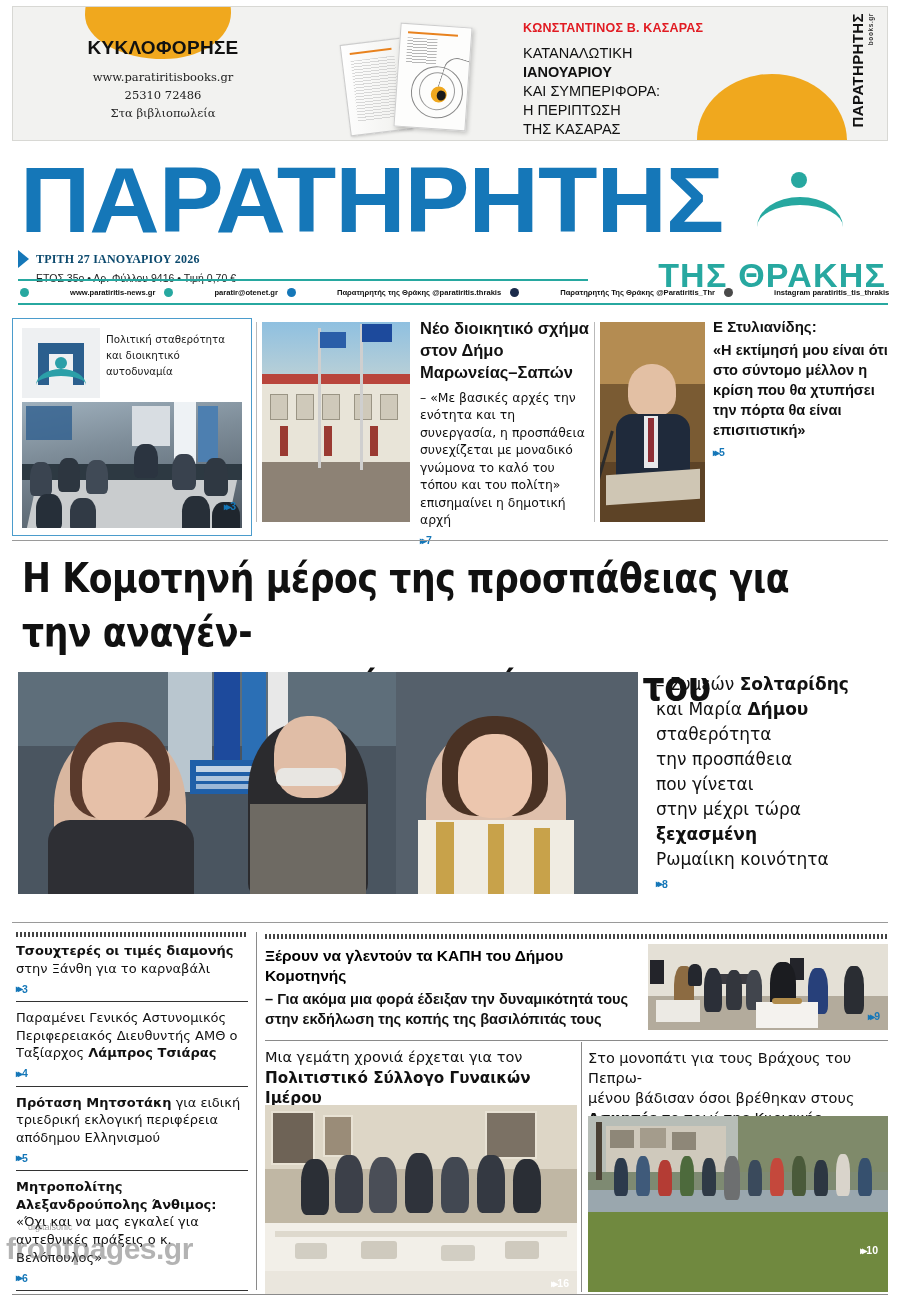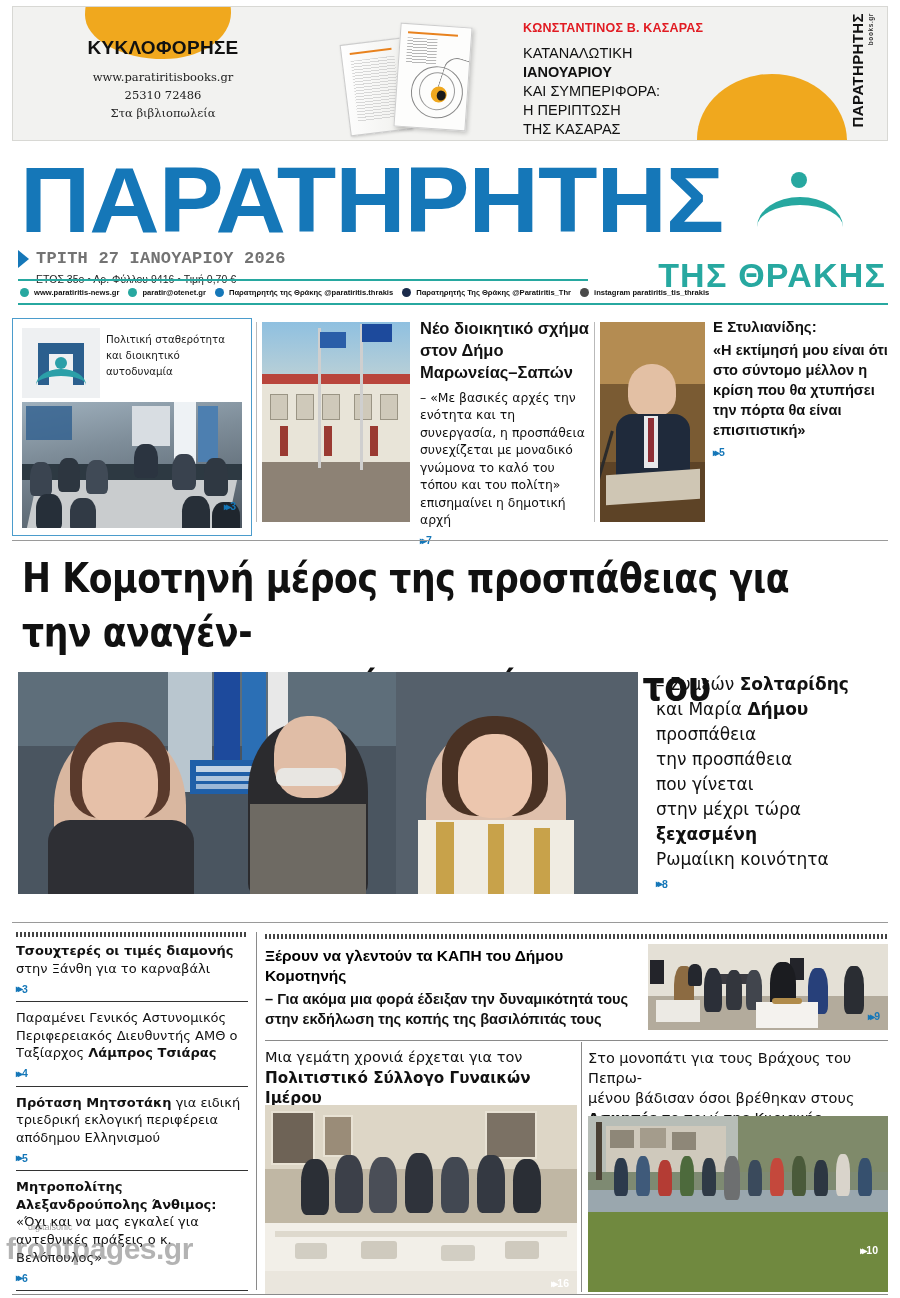--- a/index.html
+++ b/index.html
@@ -107,39 +107,39 @@
     font-family:"Liberation Sans", sans-serif;
     font-weight:800; font-size:34px; color:#27a8a0; letter-spacing:1.2px;
   }
   .dateblock { position:absolute; left:18px; top:248px; width:520px; }
   .date-row { display:flex; align-items:flex-start; gap:7px; }
   .tri {
     width:0; height:0; margin-top:2px;
     border-top:9px solid transparent; border-bottom:9px solid transparent;
     border-left:11px solid #1577b8;
   }
-  .date-main { font-weight:700; font-size:17px; color:#737373; letter-spacing:.2px;
-    font-family:Liberation Mono, monospace; }
+  .date-main { font-weight:700; font-size:12px; color:#0c4a6e; letter-spacing:.2px;
+    font-family:Liberation Serif, serif; }
   .date-sub { font-size:10.5px; color:#222; margin-top:10px;
     font-family:"Liberation Sans", sans-serif; }
   .rule-teal { position:absolute; left:18px; top:279px; width:570px; height:1.6px; background:#27a8a0; }
   .rule-teal2 { position:absolute; left:18px; top:303px; width:870px; height:2px; background:#27a8a0; }
   .social {
     position:absolute; left:20px; top:285px; width:600px; height:14px;
     display:flex; align-items:center; gap:5px; white-space:nowrap;
     font-size:7.6px; color:#111; font-family:"Liberation Sans", sans-serif; font-weight:600;
   }
   .sicon {
     width:9px; height:9px; border-radius:50%; background:#27a8a0; flex:none;
     display:inline-block; position:relative;
   }
   .sicon.dark { background:#1b2b4b; }
   .sicon.fb { background:#1577b8; }
   .sicon.ig { background:#4a4a4a; }
-  .social span.t { margin-right:4px; }
+  .social span.t { margin-right:4px;margin-left:36px; }
 
   
   .teasers { position:absolute; left:12px; top:318px; width:876px; height:218px; }
   .tz { position:absolute; top:0; height:218px; }
   .tz1 { left:0; width:240px; border:1.6px solid #4b9ccc; background:#fff; }
   .tz1-inner { position:absolute; left:5px; top:5px; right:5px; bottom:5px; }
   .tz1-logo {
     position:absolute; left:4px; top:4px; width:78px; height:70px;
     background:#eef0f2; display:flex; align-items:center; justify-content:center;
   }
@@ -496,21 +496,21 @@
     <div class="ph-rect" style="left:516px;top:156px;width:16px;height:66px;background:#c8a24a;"></div>
   </div>
 
   <div class="main-side">
     <p>
       <span>– Συμεών </span><span class="b">Σολταρίδης</span>
     </p>
     <p>
       <span>και Μαρία </span><span class="b">Δήμου</span>
     </p>
-    <p>προσπάθεια</p>
+    <p>σταθερότητα</p>
     <p>την προσπάθεια</p>
     <p>που γίνεται</p>
     <p>στην μέχρι τώρα</p>
     <p class="b">ξεχασμένη</p>
     <p>Ρωμαίικη κοινότητα</p>
     <div class="pg pg-right" style="margin-top:6px;">
       <span class="arrows">▸▸</span>
       <span>8</span>
     </div>
   </div>

